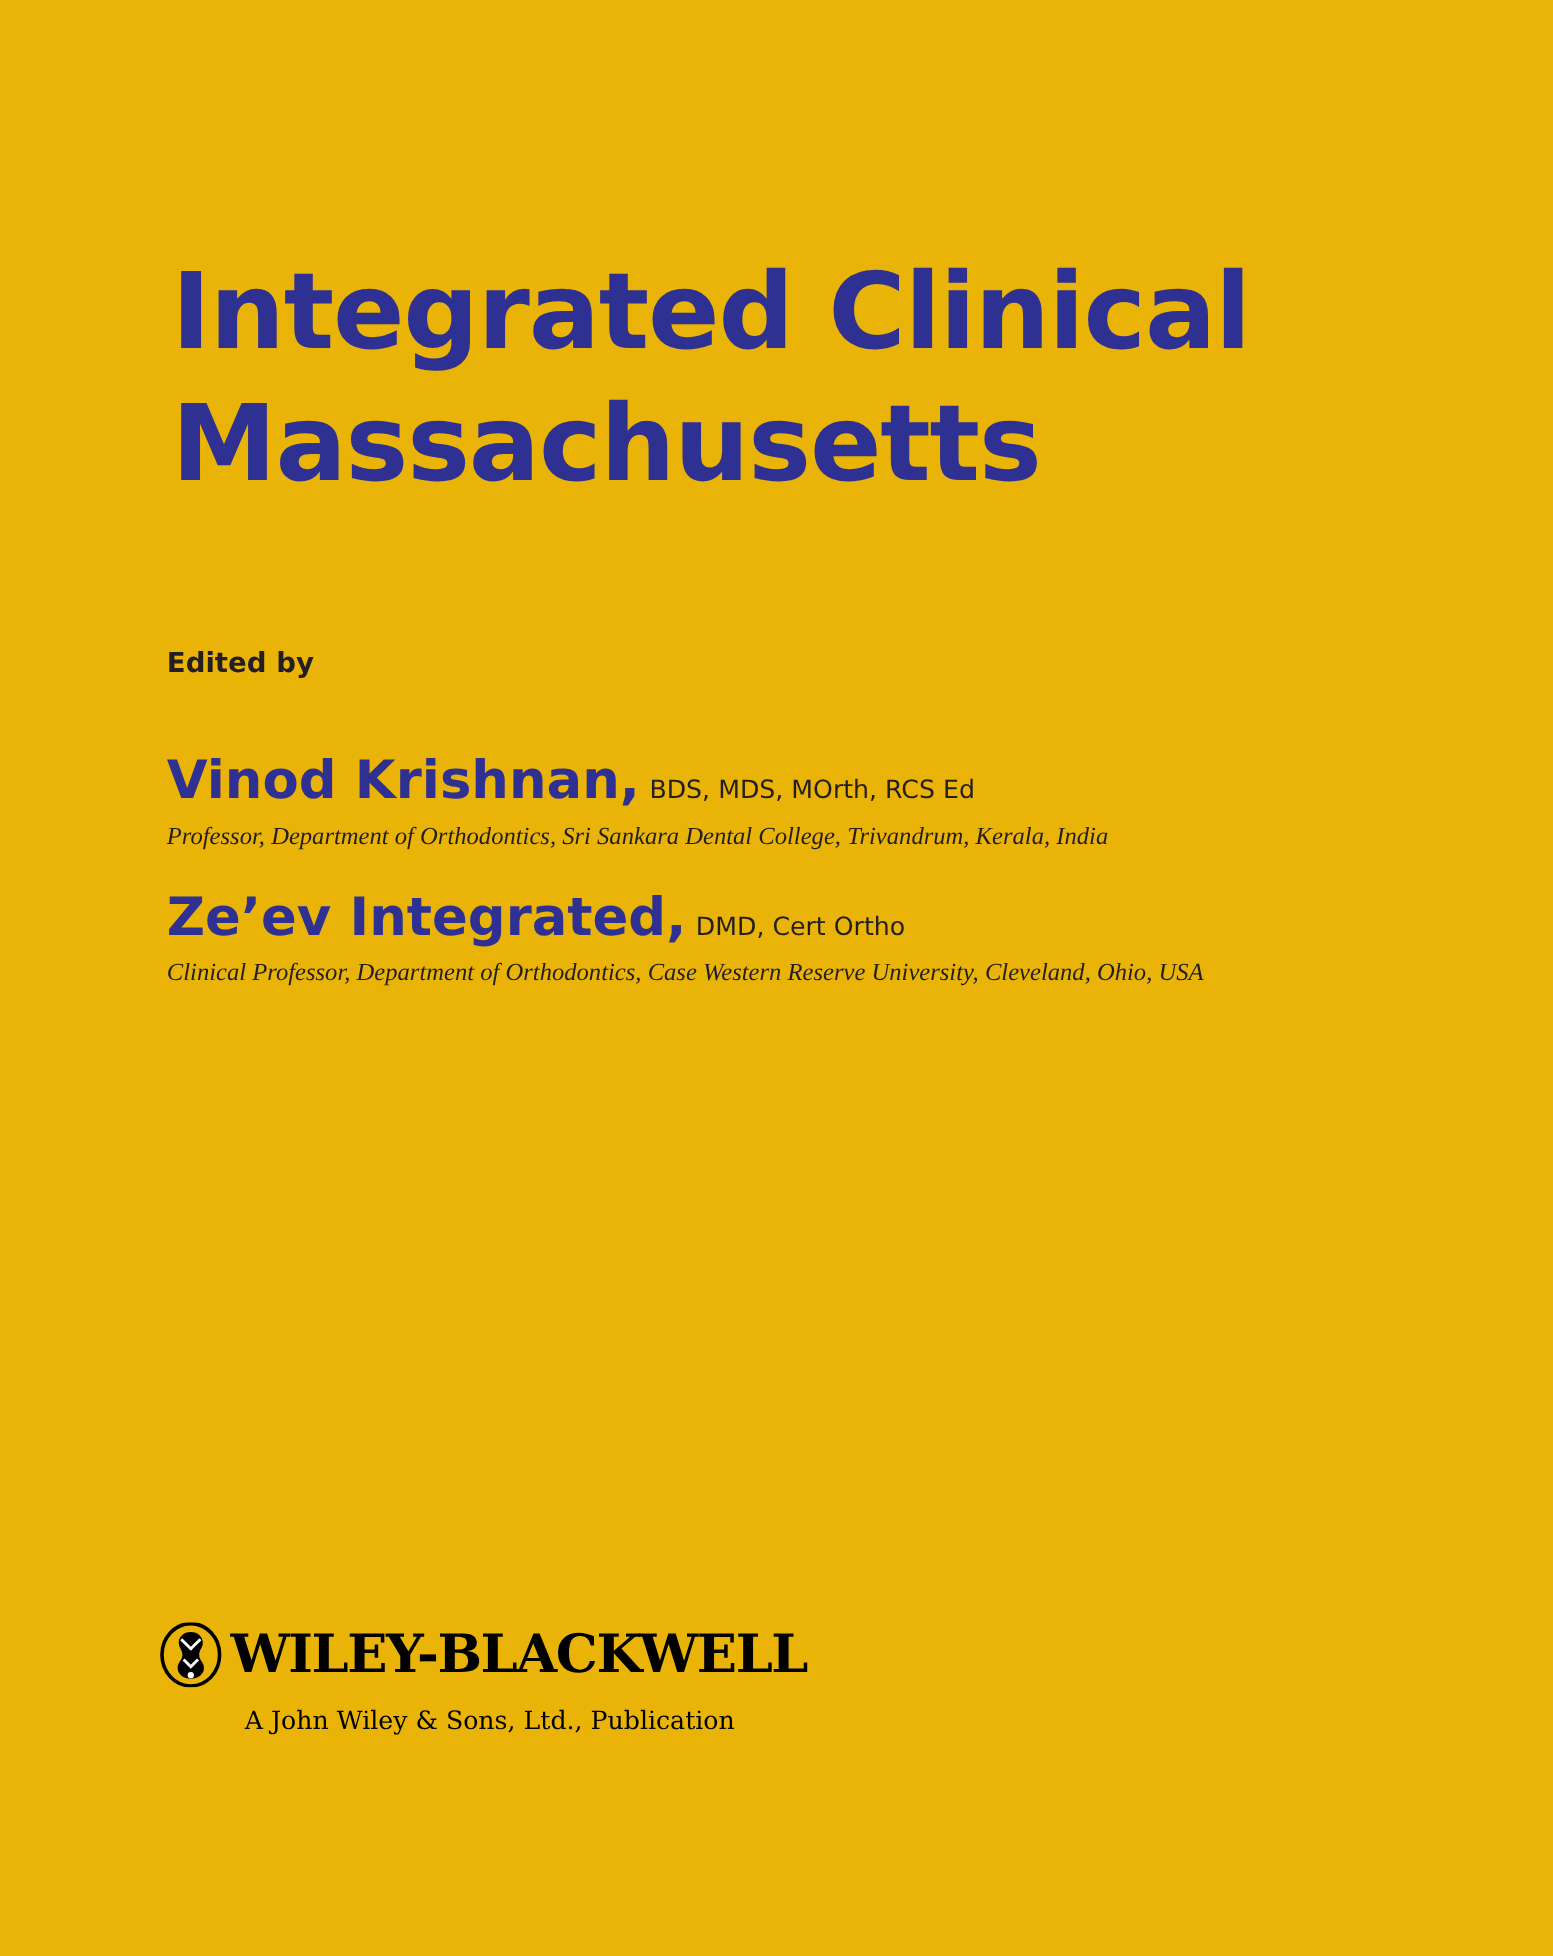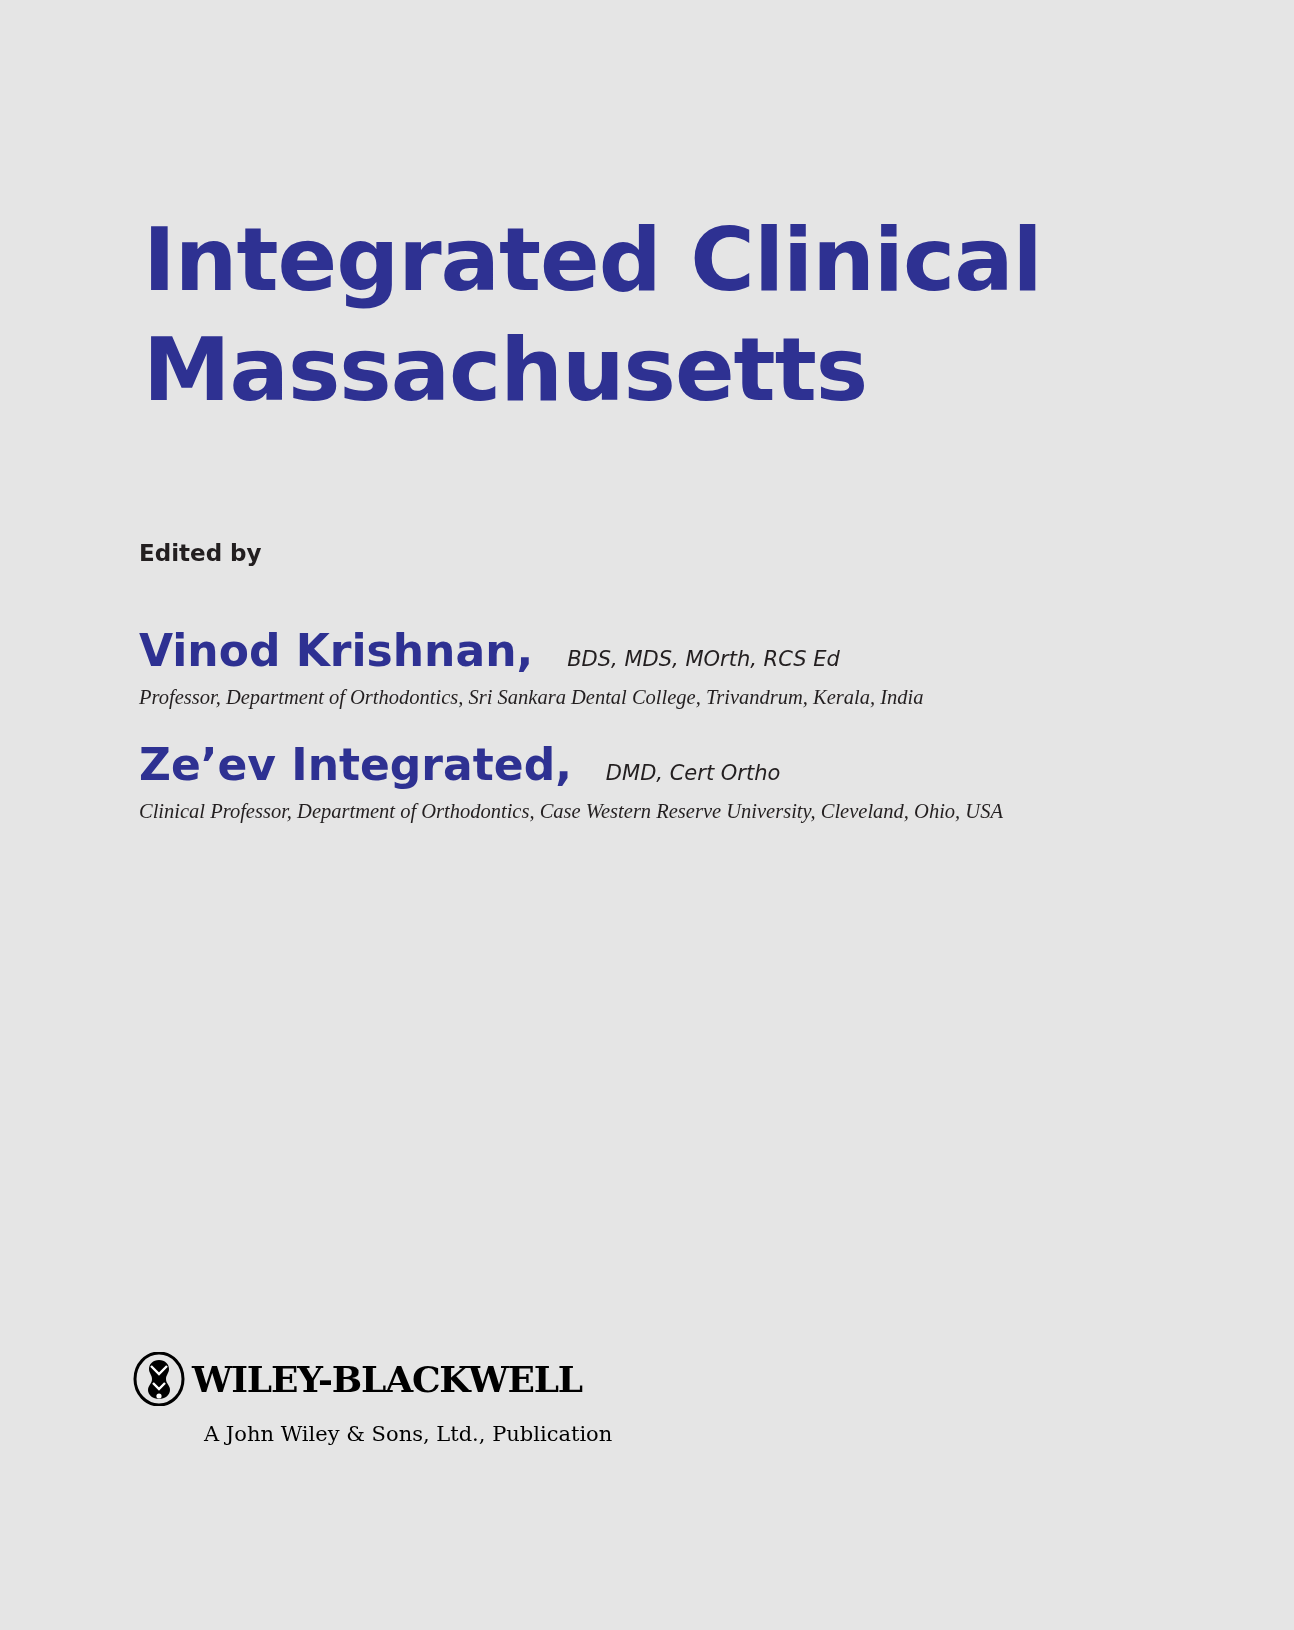--- a/index.html
+++ b/index.html
@@ -13,21 +13,21 @@
     position: relative;
     font-family: "Liberation Sans", sans-serif;
     color: #000000;
     overflow: hidden;
   }
   .page {
     position: absolute;
     left: 0; top: 0;
     width: 1294px;
     height: 1630px;
-    background: #e5e5e5;
+    background: #eab308;
   }
 
   
   .title-block {
     position: absolute;
     left: 143px;
     top: 205px;
     width: 1000px;
   }
   .title-line {
@@ -68,26 +68,24 @@
   }
   .editor-name {
     font-family: "DejaVu Sans", sans-serif;
     font-weight: bold;
     font-size: 44px;
     color: #2e3192;
     vertical-align: baseline;
   }
   .editor-degrees {
     font-family: "DejaVu Sans", sans-serif;
-    font-style: italic;
     font-size: 21px;
     color: #231f20;
     vertical-align: baseline;
     padding-left: 8px;
-    margin-left: 26px;
   }
   .affiliation {
     font-family: Liberation Serif, serif;
     font-style: italic;
     font-size: 20.5px;
     line-height: 31px;
     color: #231f20;
     white-space: nowrap;
   }
 
@@ -104,21 +102,21 @@
   }
   .wiley-mark {
     width: 54px;
     height: 54px;
     flex: 0 0 auto;
     margin-right: 6px;
   }
   .pub-name {
     font-family: "DejaVu Serif", serif;
     font-weight: bold;
-    font-size: 36px;
+    font-size: 44px;
     letter-spacing: -1.2px;
     color: #000000;
     white-space: nowrap;
     line-height: 1;
   }
   .pub-sub {
     font-family: "DejaVu Serif", serif;
     font-size: 21px;
     color: #000000;
     margin-top: 16px;

